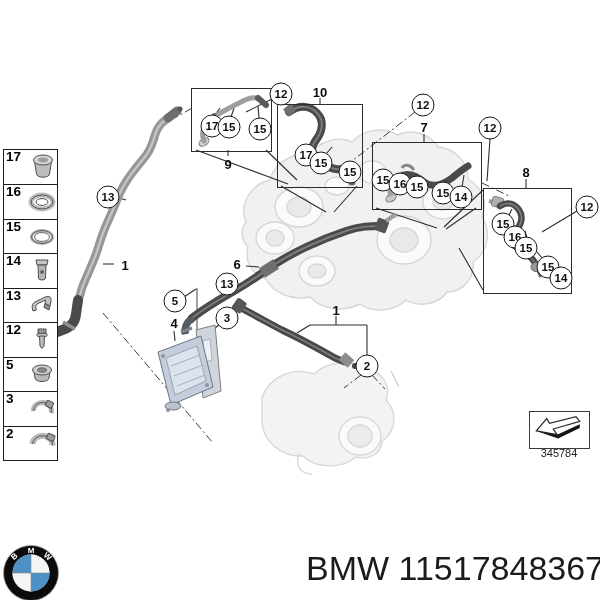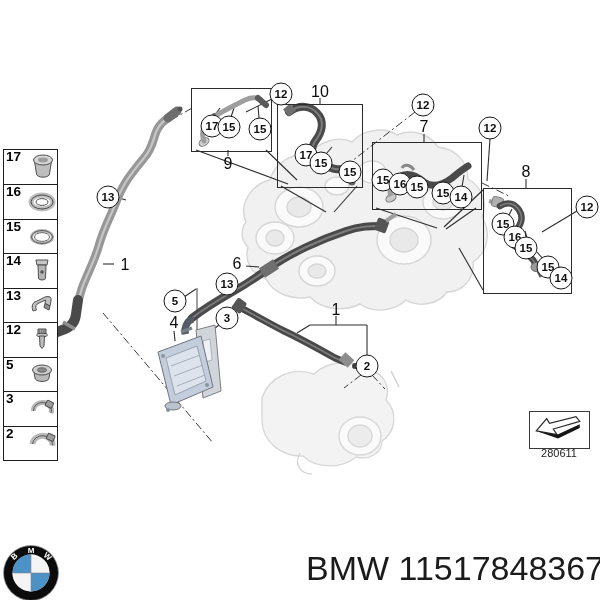--- a/index.html
+++ b/index.html
@@ -3,21 +3,21 @@
 <meta charset="utf-8">
 <style>
   html,body{margin:0;padding:0;background:#fff;}
   #stage{position:relative;width:600px;height:600px;background:#fff;overflow:hidden;
          font-family:"Liberation Sans",sans-serif;}
   #art{position:absolute;left:0;top:0;z-index:1;}
   .pbox{position:absolute;border:1.4px solid #2b2b2b;background:transparent;z-index:2;}
   .callout{position:absolute;width:21px;height:21px;border:1.7px solid #161616;border-radius:50%;
            background:#fff;display:flex;align-items:center;justify-content:center;
            font-weight:bold;font-size:11.5px;color:#0e0e0e;transform:translate(-50%,-50%);z-index:5;line-height:1;}
-  .biglabel{position:absolute;font-weight:normal;font-size:16px;color:#0c0c0c;
+  .biglabel{position:absolute;font-weight:bold;font-size:13px;color:#0c0c0c;
             transform:translate(-50%,-50%);z-index:4;line-height:1;}
   .legend{position:absolute;left:3px;top:149px;width:53px;height:310px;border:1.6px solid #1d1d1d;
           display:grid;grid-template-rows:repeat(9,1fr);background:#fff;z-index:6;}
   .cell{position:relative;border-top:1.6px solid #1d1d1d;}
   .cell:first-child{border-top:none;}
   .cnum{position:absolute;left:2px;top:0px;font-size:13.5px;font-weight:bold;color:#000;line-height:1.1;}
   .cicon{position:absolute;right:0px;top:50%;transform:translateY(-50%);}
   .stamp{position:absolute;left:529px;top:411px;width:59px;height:36px;border:1.3px solid #3a3a3a;
          background:#fff;z-index:3;}
   .stamp-num{position:absolute;left:559px;top:447px;transform:translateX(-50%);
@@ -281,21 +281,21 @@
   <div class="callout" style="left:175px;top:301px">5</div>
   <div class="callout" style="left:227px;top:318px">3</div>
   <div class="callout" style="left:367px;top:366px">2</div>
 
   <div class="stamp">
     <svg width="57" height="34" viewBox="0 0 59 36">
       <path d="M6,20 L17,7 L20,12 L48,5 L52,10 L24,18 L28,24 Z" fill="#ffffff" stroke="#2b2b2b" stroke-width="1.3"></path>
       <path d="M6,20 L28,24 L52,13 L52,17 L29,28 Z" fill="#151515"></path>
     </svg>
   </div>
-  <div class="stamp-num">280611</div>
+  <div class="stamp-num">345784</div>
 
   <svg class="logo" width="58" height="58" viewBox="0 0 58 58">
     <circle cx="29" cy="29" r="27.5" fill="#0b0b0b"></circle>
     <circle cx="29" cy="29" r="27.5" fill="none" stroke="#9a9a9a" stroke-width="0.8"></circle>
     <circle cx="29" cy="29" r="18.5" fill="#e8e8e8"></circle>
     <path d="M29,29 L29,10.5 A18.5,18.5 0 0 0 10.5,29 Z" fill="#4d92c6"></path>
     <path d="M29,29 L29,47.5 A18.5,18.5 0 0 0 47.5,29 Z" fill="#4d92c6"></path>
     <path d="M29,29 L47.5,29 A18.5,18.5 0 0 0 29,10.5 Z" fill="#f4f4f4"></path>
     <path d="M29,29 L10.5,29 A18.5,18.5 0 0 0 29,47.5 Z" fill="#f4f4f4"></path>
     <path d="M29,10.5 V47.5 M10.5,29 H47.5" stroke="#888" stroke-width="0.6"></path>

